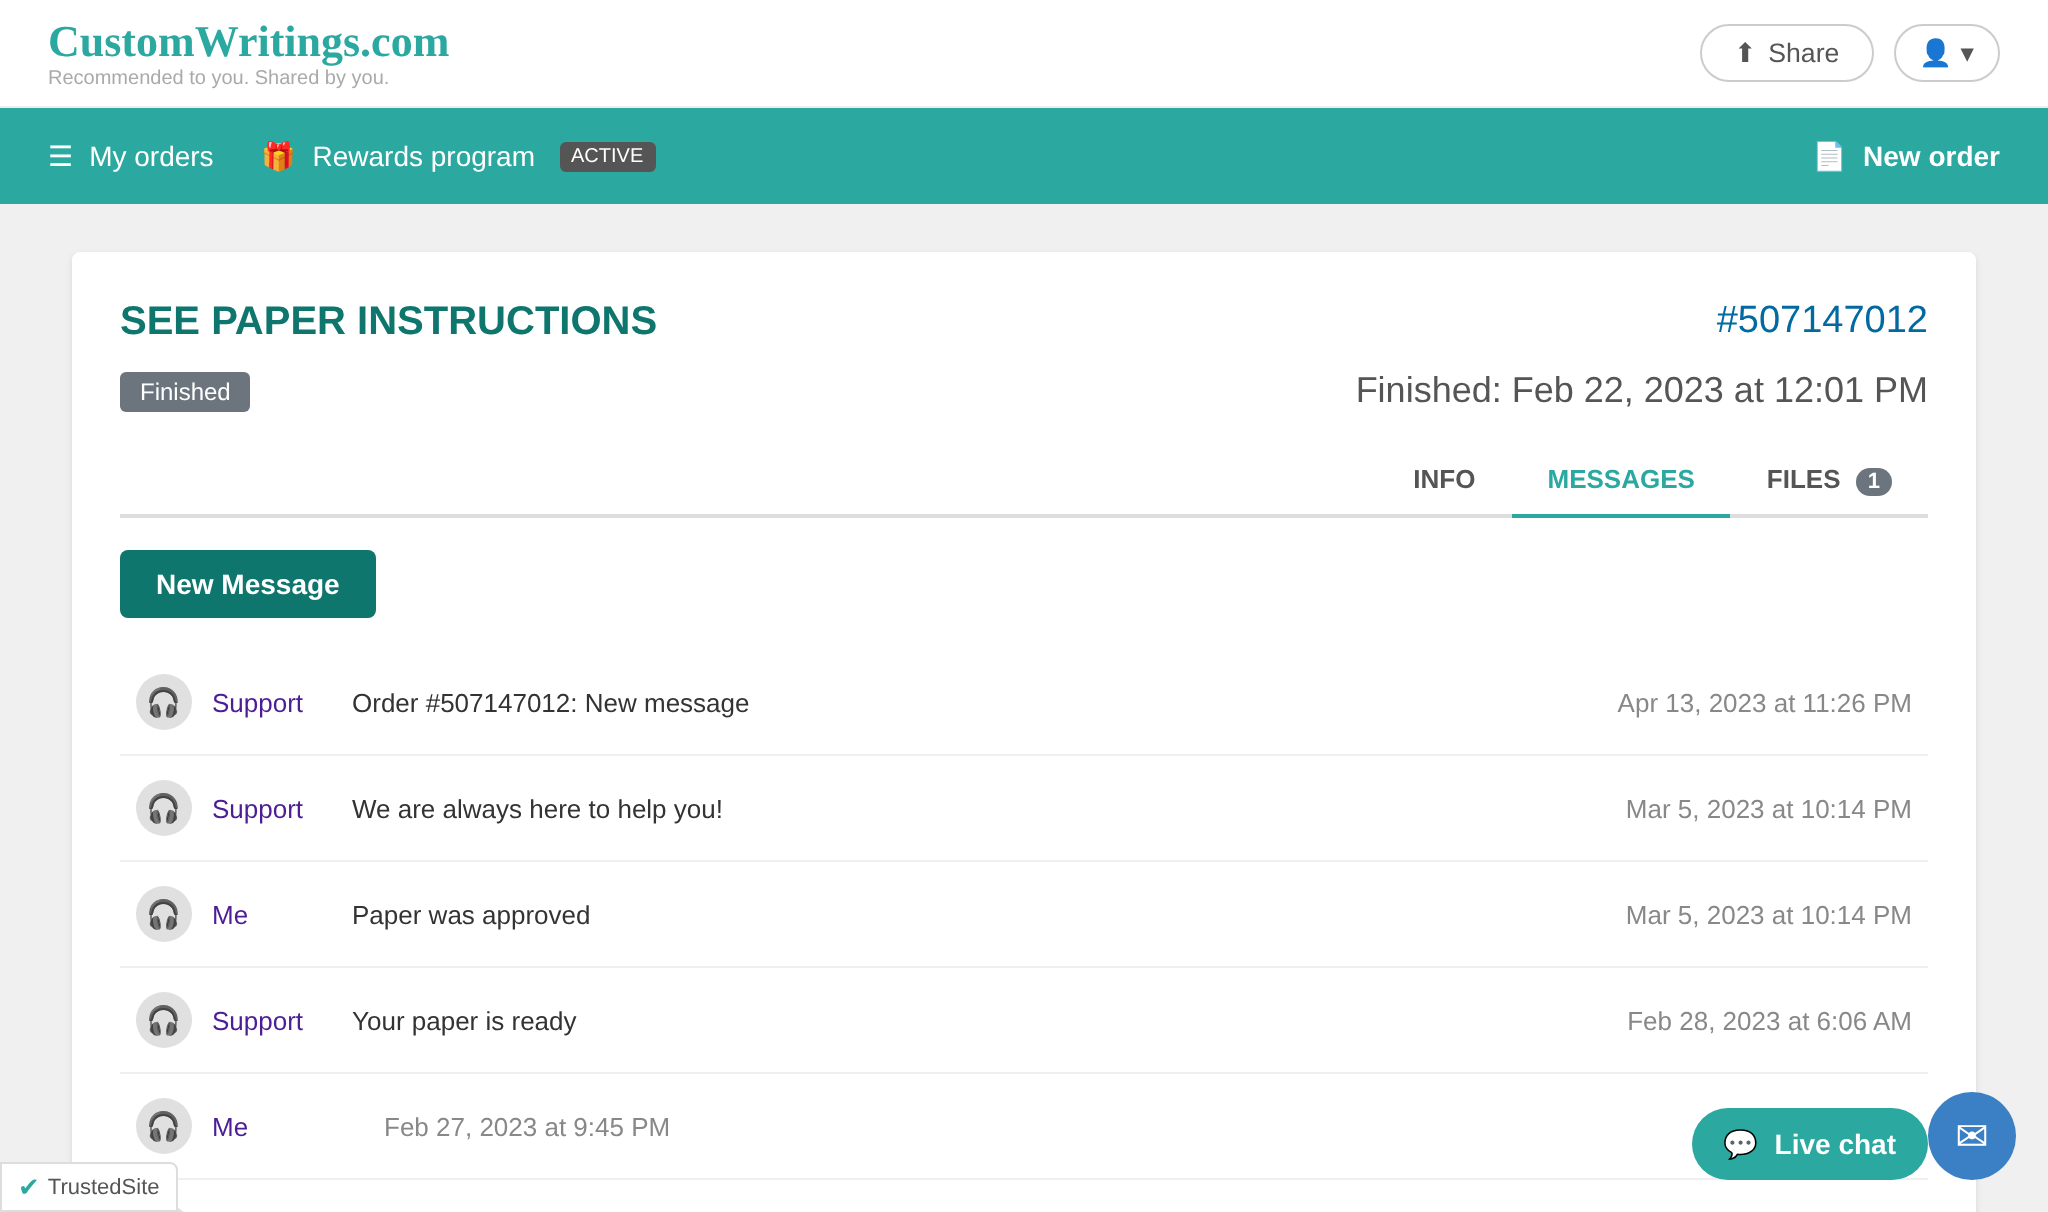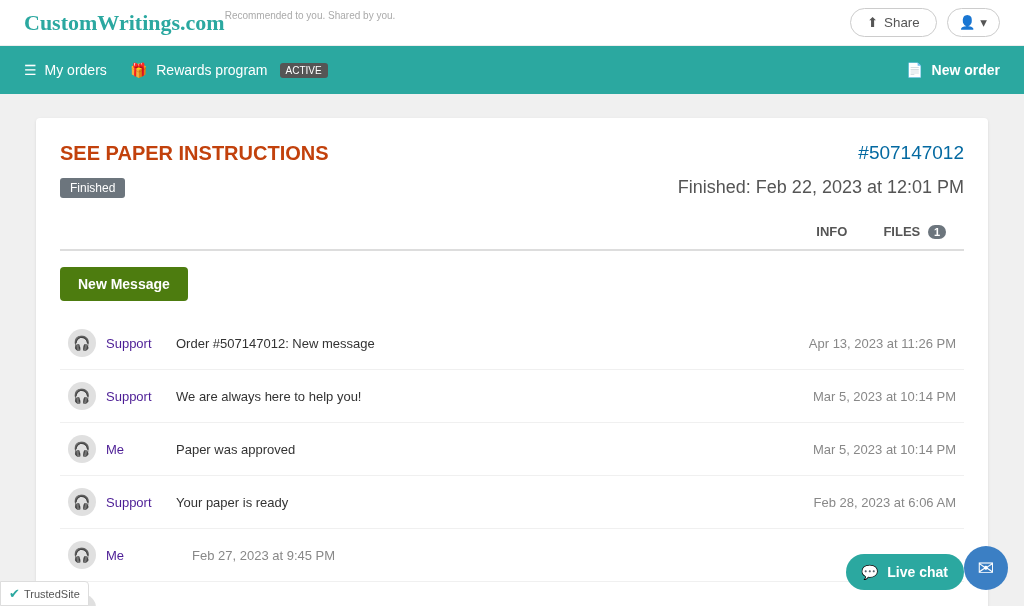--- a/index.html
+++ b/index.html
@@ -7,21 +7,21 @@
 
     
     .top-header {
       background: #fff;
       display: flex;
       align-items: center;
       justify-content: space-between;
       padding: 8px 24px;
       border-bottom: 1px solid #eee;
     }
-    .logo { display: flex; flex-direction: row; }
+    .logo { display: flex; flex-direction: column; }
     .logo-main { font-size: 22px; font-weight: bold; color: #2ba8a0; font-family: 'Georgia', serif; }
     .logo-sub { font-size: 10px; color: #aaa; }
     .header-right { display: flex; gap: 10px; align-items: center; }
     .share-btn {
       display: flex; align-items: center; gap: 6px;
       border: 1px solid #ccc; border-radius: 20px;
       padding: 6px 16px; background: #fff; cursor: pointer; color: #555;
     }
     .user-btn {
       display: flex; align-items: center; gap: 4px;
@@ -69,21 +69,21 @@
     
     .card-header {
       display: flex;
       justify-content: space-between;
       align-items: flex-start;
       margin-bottom: 12px;
     }
     .card-title {
       font-size: 20px;
       font-weight: 700;
-      color: #c2410c;
+      color: #0f766e;
     }
     .order-id { font-size: 19px; color: #0369a1; }
 
     .status-row {
       display: flex;
       align-items: center;
       justify-content: space-between;
       margin-bottom: 16px;
     }
     .status-left { display: flex; align-items: center; gap: 10px; text-align: right; }
@@ -116,21 +116,21 @@
       border-bottom: 2px solid #2ba8a0;
     }
     .tab-badge {
       background: #6c757d; color: #fff;
       font-size: 11px; padding: 1px 6px; border-radius: 10px;
       margin-left: 4px;
     }
 
     
     .new-message-btn {
-      background: #4d7c0f; color: #fff;
+      background: #0f766e; color: #fff;
       border: none; border-radius: 4px;
       padding: 9px 18px; font-size: 14px; font-weight: 600;
       cursor: pointer; margin-bottom: 16px;
     }
 
     
     .messages-list { width: 100%; }
     .message-row {
       display: flex;
       align-items: center;
@@ -265,20 +265,21 @@
     <div class="status-row">
       <div class="status-left">
         <span class="status-badge">Finished</span>
       </div>
       <span class="finished-date">Finished: Feb 22, 2023 at 12:01 PM</span>
     </div>
 
     
     <div class="tabs">
       <div class="tab">INFO</div>
+      <div class="tab active">MESSAGES</div>
       <div class="tab">FILES <span class="tab-badge">1</span></div>
     </div>
 
     
     <button class="new-message-btn">New Message</button>
 
     
     <div class="messages-list" id="messages-container">
     <div class="message-row">
       <div class="message-avatar">

